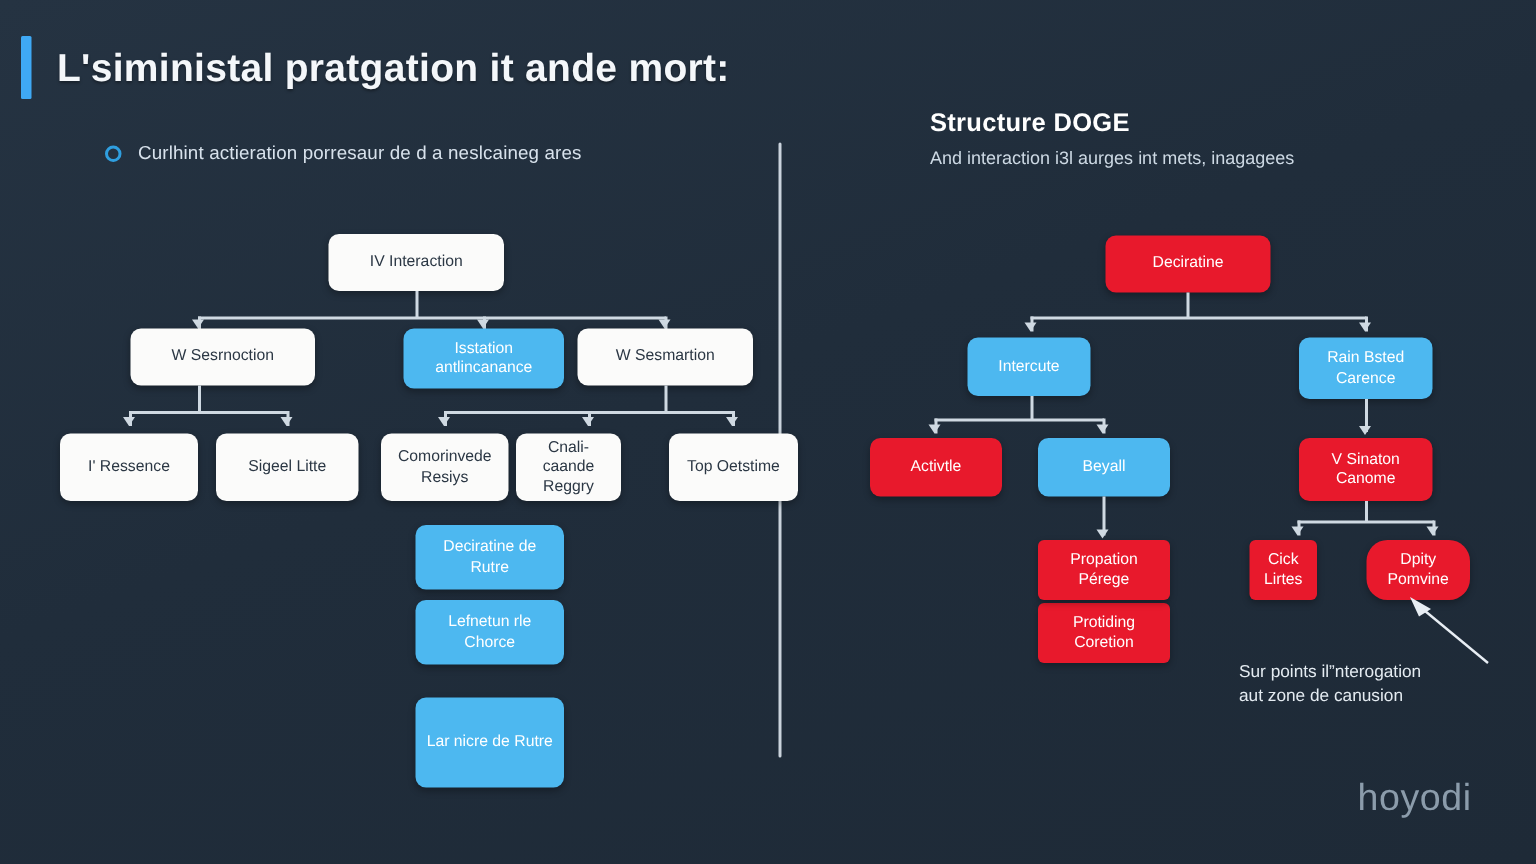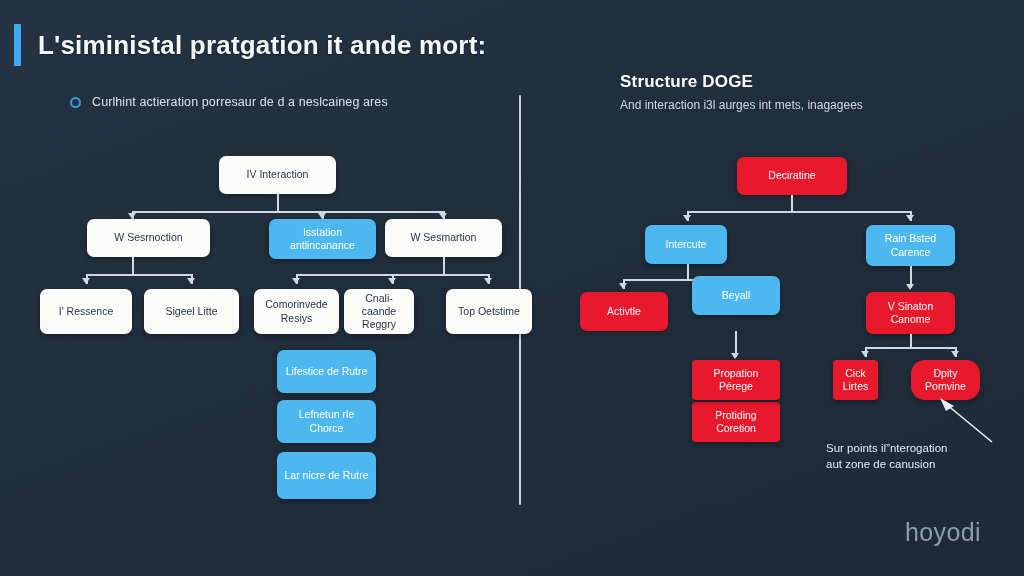--- a/index.html
+++ b/index.html
@@ -125,23 +125,23 @@
   <div class="arrow" style="left:388px;top:278px;"></div>
   <div class="line v" style="left:488px;top:274px;height:10px;"></div>
   <div class="arrow" style="left:484px;top:278px;"></div>
 
   <div class="node white" style="left:40px;top:289px;width:92px;height:45px;">I' Ressence</div>
   <div class="node white" style="left:144px;top:289px;width:95px;height:45px;">Sigeel Litte</div>
   <div class="node white" style="left:254px;top:289px;width:85px;height:45px;">Comorinvede Resiys</div>
   <div class="node white" style="left:344px;top:289px;width:70px;height:45px;">Cnali-caande Reggry</div>
   <div class="node white" style="left:446px;top:289px;width:86px;height:45px;">Top Oetstime</div>
 
-  <div class="node blue" style="left:277px;top:350px;width:99px;height:43px;">Lifestice de Rutre</div>
+  <div class="node blue" style="left:277px;top:350px;width:99px;height:43px;">Deciratine de Rutre</div>
   <div class="node blue" style="left:277px;top:400px;width:99px;height:43px;">Lefnetun rle Chorce</div>
-  <div class="node blue" style="left:277px;top:452px;width:99px;height:47px;">Lar nicre de Rutre</div>
+  <div class="node blue" style="left:277px;top:465px;width:99px;height:60px;">Lar nicre de Rutre</div>
 
   <div class="node red" style="left:737px;top:157px;width:110px;height:38px;">Deciratine</div>
 
   <div class="line v" style="left:791px;top:195px;height:17px;"></div>
   <div class="line h" style="left:687px;top:211px;width:224px;"></div>
   <div class="line v" style="left:687px;top:211px;height:10px;"></div>
   <div class="arrow" style="left:683px;top:215px;"></div>
   <div class="line v" style="left:910px;top:211px;height:10px;"></div>
   <div class="arrow" style="left:906px;top:215px;"></div>
 
@@ -152,21 +152,21 @@
   <div class="line h" style="left:623px;top:279px;width:113px;"></div>
   <div class="line v" style="left:623px;top:279px;height:10px;"></div>
   <div class="arrow" style="left:619px;top:283px;"></div>
   <div class="line v" style="left:735px;top:279px;height:10px;"></div>
   <div class="arrow" style="left:731px;top:283px;"></div>
 
   <div class="line v" style="left:910px;top:266px;height:22px;"></div>
   <div class="arrow" style="left:906px;top:284px;"></div>
 
   <div class="node red" style="left:580px;top:292px;width:88px;height:39px;">Activtle</div>
-  <div class="node blue" style="left:692px;top:276px;width:88px;height:39px;">Beyall</div>
+  <div class="node blue" style="left:692px;top:292px;width:88px;height:39px;">Beyall</div>
   <div class="node red" style="left:866px;top:292px;width:89px;height:42px;">V Sinaton Canome</div>
 
   <div class="line v" style="left:735px;top:331px;height:26px;"></div>
   <div class="arrow" style="left:731px;top:353px;"></div>
 
   <div class="line v" style="left:910px;top:334px;height:14px;"></div>
   <div class="line h" style="left:865px;top:347px;width:91px;"></div>
   <div class="line v" style="left:865px;top:347px;height:10px;"></div>
   <div class="arrow" style="left:861px;top:351px;"></div>
   <div class="line v" style="left:955px;top:347px;height:10px;"></div>

